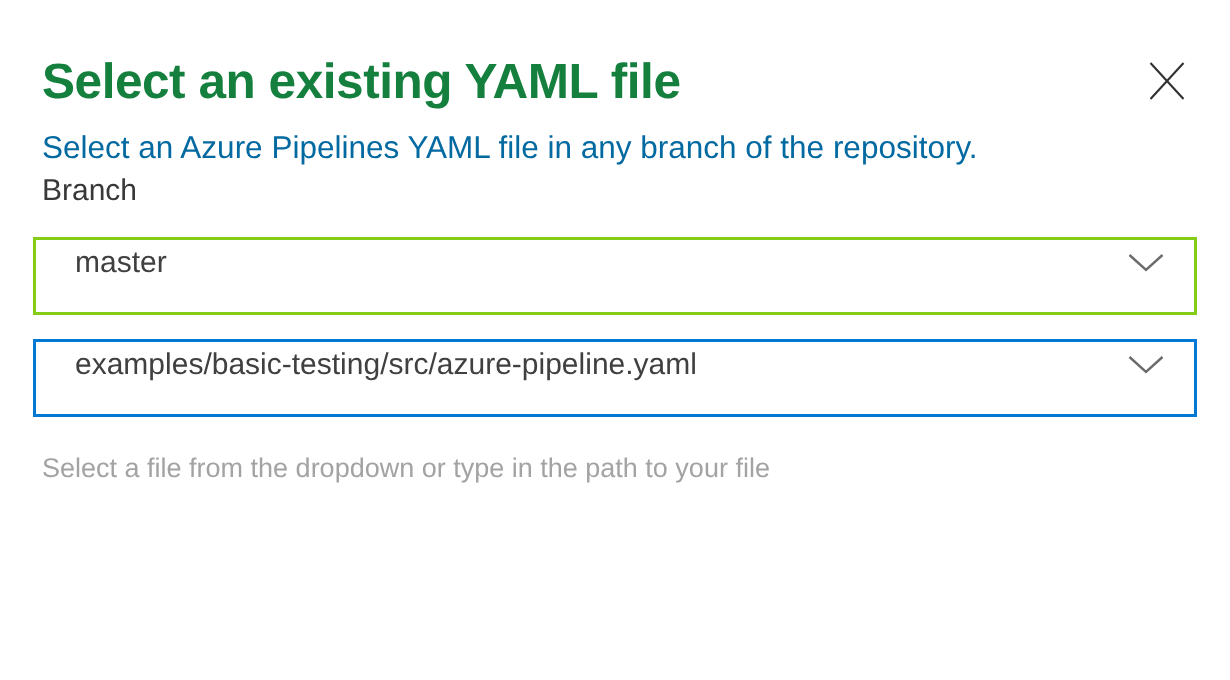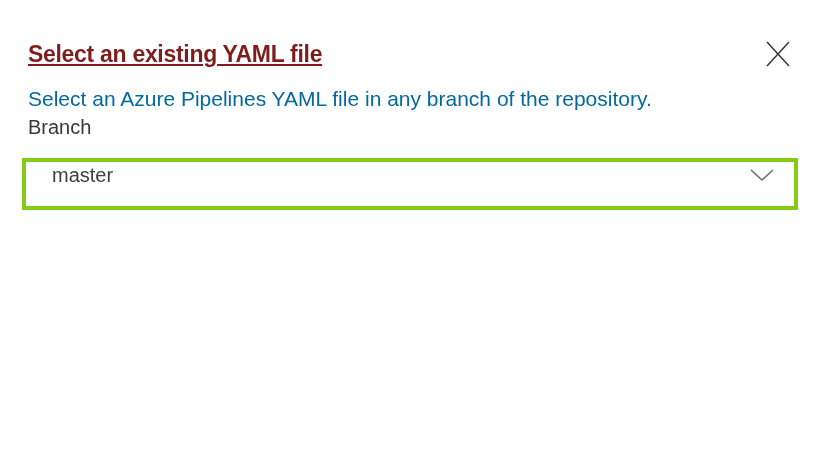--- a/index.html
+++ b/index.html
@@ -12,27 +12,26 @@
     color: #2b2b2b;
   }
   .dialog {
     position: relative;
     width: 820px;
     height: 453px;
     background: #ffffff;
     padding: 34px 20px 0 28px;
   }
   .dialog-title {
-    font-size: 23px;
+    font-size: 33px;
     font-weight: 700;
     letter-spacing: -0.3px;
-    color: #7f1d1d;
+    color: #15803d;
     line-height: 40px;
     padding-right: 60px;
-    text-decoration: underline;
   }
   .close-btn {
     position: absolute;
     top: 36px;
     right: 24px;
     width: 36px;
     height: 36px;
     background: transparent;
     border: none;
     cursor: pointer;
@@ -51,21 +50,21 @@
     font-size: 20px;
     line-height: 26px;
     color: #383838;
   }
   .dropdown {
     margin-top: 18px;
     margin-left: -6px;
     width: 776px;
     height: 52px;
     background: #ffffff;
-    border: 4px solid #84cc16;
+    border: 2px solid #84cc16;
     display: flex;
     align-items: center;
     padding: 0 18px 18px 26px;
     cursor: pointer;
   }
   .dropdown.focused {
     border-color: #0078d4;
   }
   .dropdown-value {
     flex: 1;
@@ -118,15 +117,24 @@
   <div class="dropdown">
     <span class="dropdown-value">master</span>
     <span class="chevron">
       <svg width="26" height="16" viewBox="0 0 26 16">
         <polyline points="2,3 13,13 24,3" fill="none" stroke="#6b6b6b" stroke-width="1.6"></polyline>
       </svg>
     </span>
   </div>
 
 
+  <div class="dropdown path-dropdown focused">
+    <span class="dropdown-value">examples/basic-testing/src/azure-pipeline.yaml</span>
+    <span class="chevron">
+      <svg width="26" height="16" viewBox="0 0 26 16">
+        <polyline points="2,3 13,13 24,3" fill="none" stroke="#6b6b6b" stroke-width="1.6"></polyline>
+      </svg>
+    </span>
+  </div>
 
+  <div class="helper-text">Select a file from the dropdown or type in the path to your file</div>
 
 </div>
 
 </body></html>

